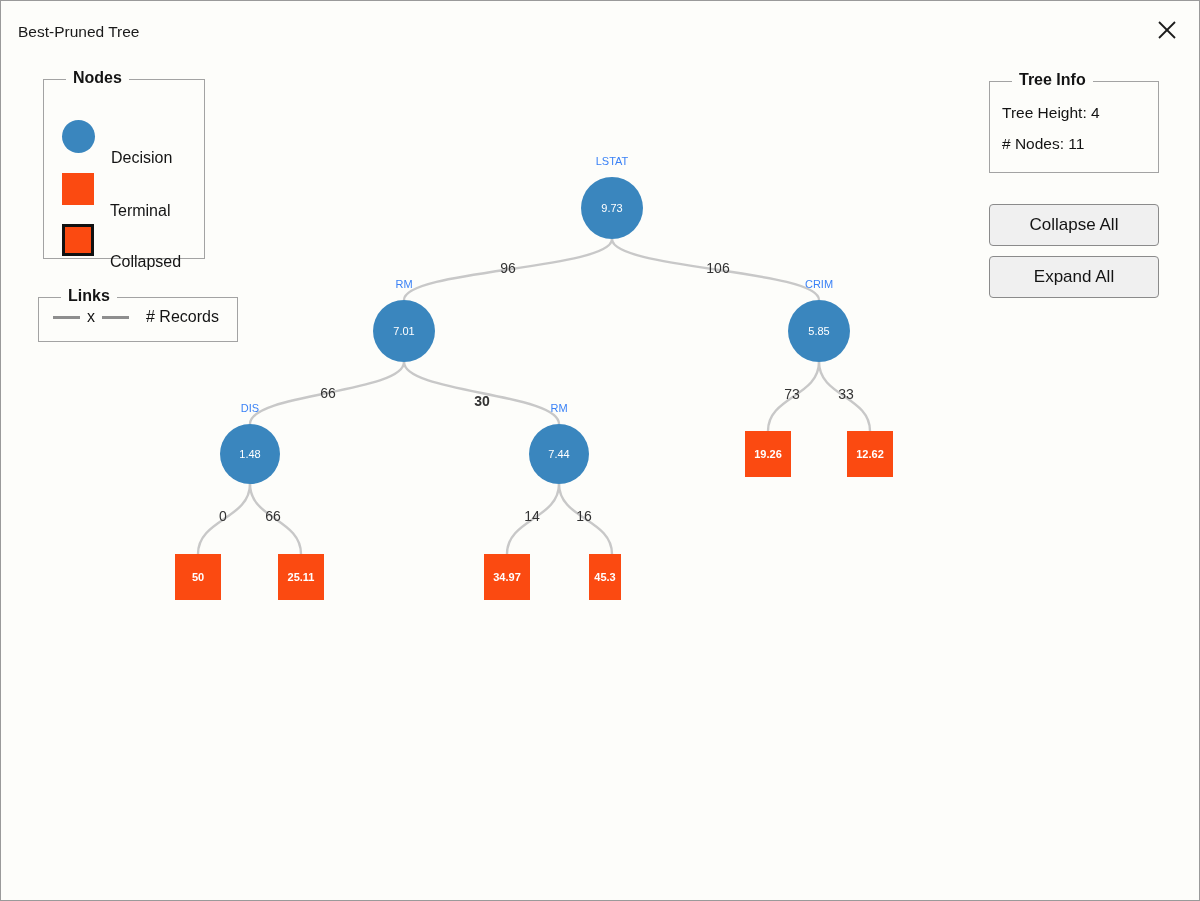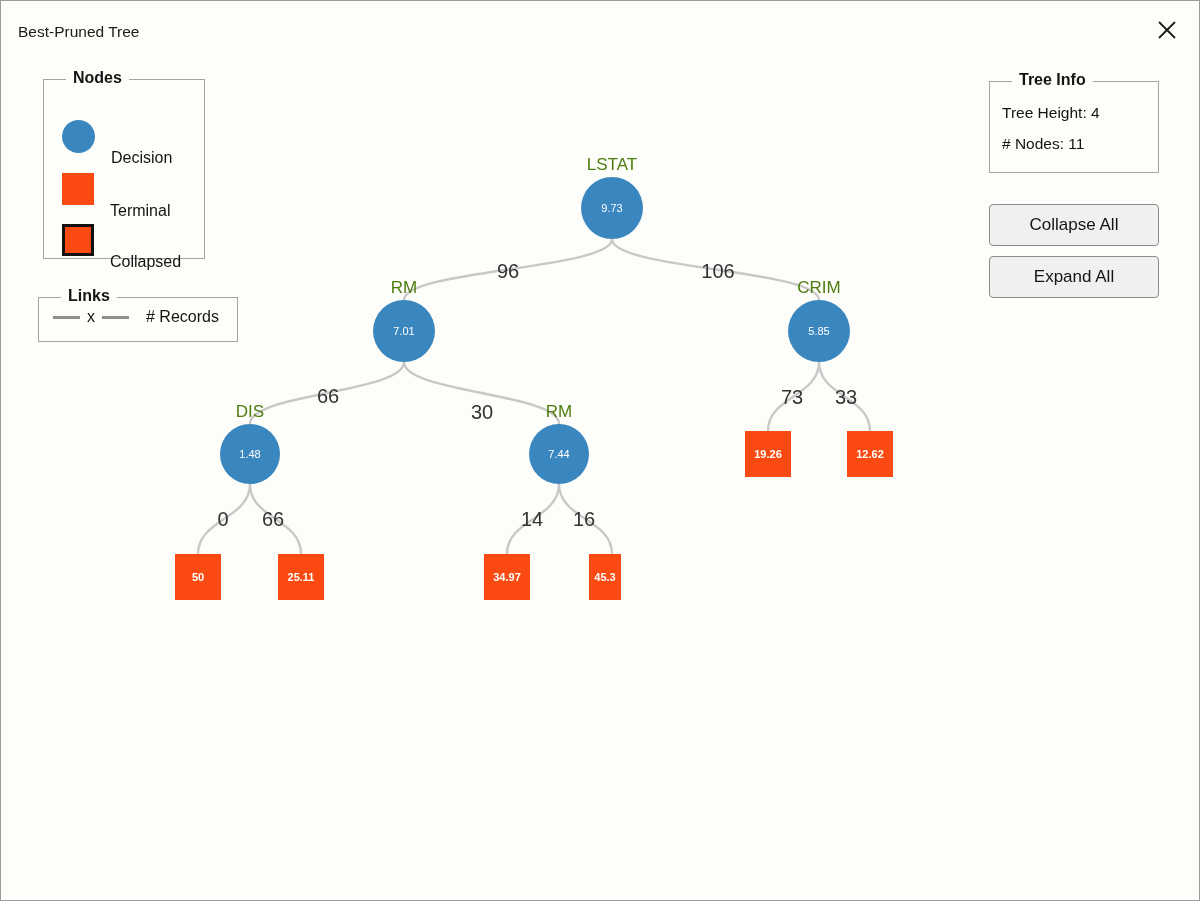--- a/index.html
+++ b/index.html
@@ -189,28 +189,28 @@
   .tree-node.decision {
     background: #3a86be;
     border-radius: 50%;
   }
   .tree-node.terminal {
     background: #fb4a11;
     font-weight: bold;
   }
   .node-var-label {
     position: absolute;
-    font-size: 17px;
-    color: #4d7c0f;
+    font-size: 11px;
+    color: #3b82f6;
     white-space: nowrap;
     transform: translateX(-50%);
   }
   .edge-label {
     position: absolute;
-    font-size: 20px;
+    font-size: 14px;
     color: #333333;
     white-space: nowrap;
     transform: translateX(-50%);
   }
 </style>
 </head>
 <body>
 
 <div id="window">
 
@@ -271,21 +271,21 @@
       <path d="M 818 361 C 818 395.5, 869 395.5, 869 430" fill="none" stroke="#C8C8C8" stroke-width="2.4"></path>
       <path d="M 249 483 C 249 518, 197 518, 197 553" fill="none" stroke="#C8C8C8" stroke-width="2.4"></path>
       <path d="M 249 483 C 249 518, 300 518, 300 553" fill="none" stroke="#C8C8C8" stroke-width="2.4"></path>
       <path d="M 558 483 C 558 518, 506 518, 506 553" fill="none" stroke="#C8C8C8" stroke-width="2.4"></path>
       <path d="M 558 483 C 558 518, 611 518, 611 553" fill="none" stroke="#C8C8C8" stroke-width="2.4"></path>
     </svg>
   <div id="tree-layer">
       <div class="edge-label" style="left: 507px; top: 259px;">96</div>
       <div class="edge-label" style="left: 717px; top: 259px;">106</div>
       <div class="edge-label" style="left: 327px; top: 384px;">66</div>
-      <div class="edge-label" style="left: 481px; top: 400px;">30</div>
+      <div class="edge-label" style="left: 481px; top: 392px; font-weight: bold;">30</div>
       <div class="edge-label" style="left: 791px; top: 385px;">73</div>
       <div class="edge-label" style="left: 845px; top: 385px;">33</div>
       <div class="edge-label" style="left: 222px; top: 507px;">0</div>
       <div class="edge-label" style="left: 272px; top: 507px;">66</div>
       <div class="edge-label" style="left: 531px; top: 507px;">14</div>
       <div class="edge-label" style="left: 583px; top: 507px;">16</div>
       <div class="tree-node decision" style="width: 62px; height: 62px; left: 580px; top: 176px;">9.73</div>
       <div class="node-var-label" style="left: 611px; top: 154px;">LSTAT</div>
       <div class="tree-node decision" style="width: 62px; height: 62px; left: 372px; top: 299px;">7.01</div>
       <div class="node-var-label" style="left: 403px; top: 277px;">RM</div>

